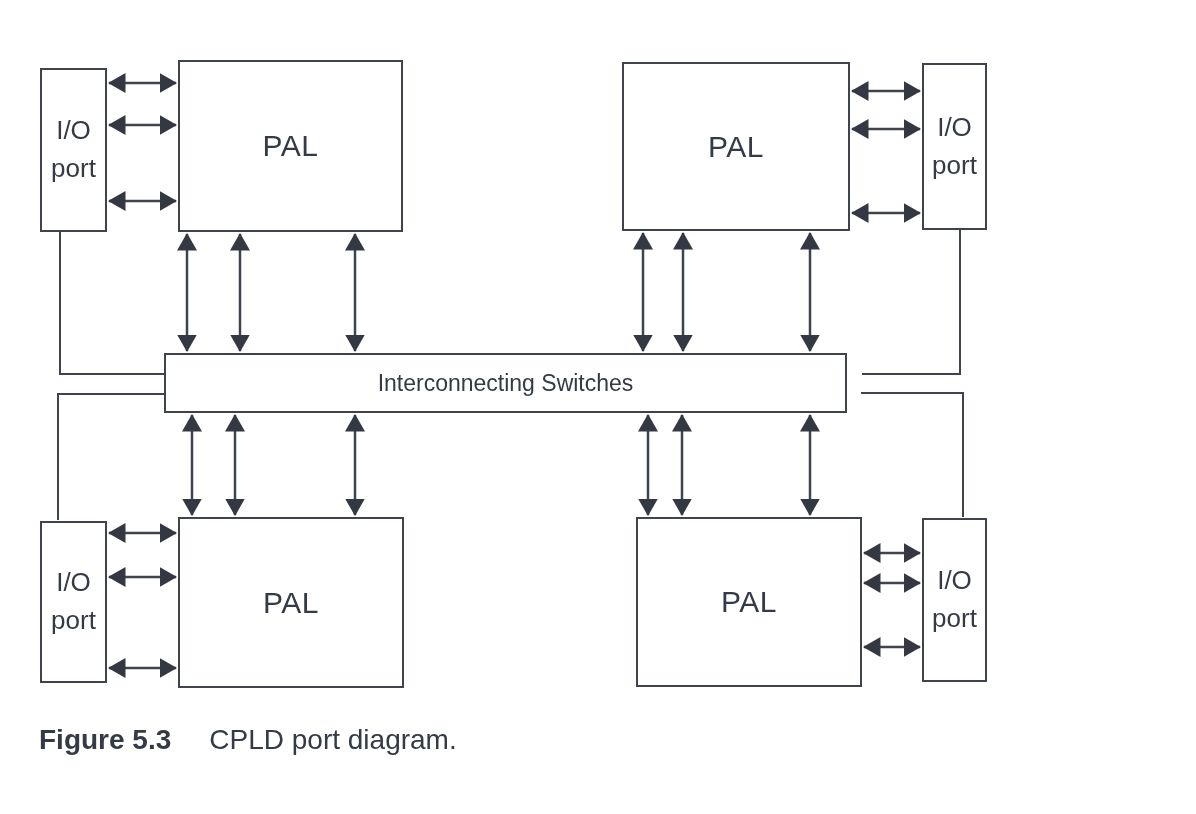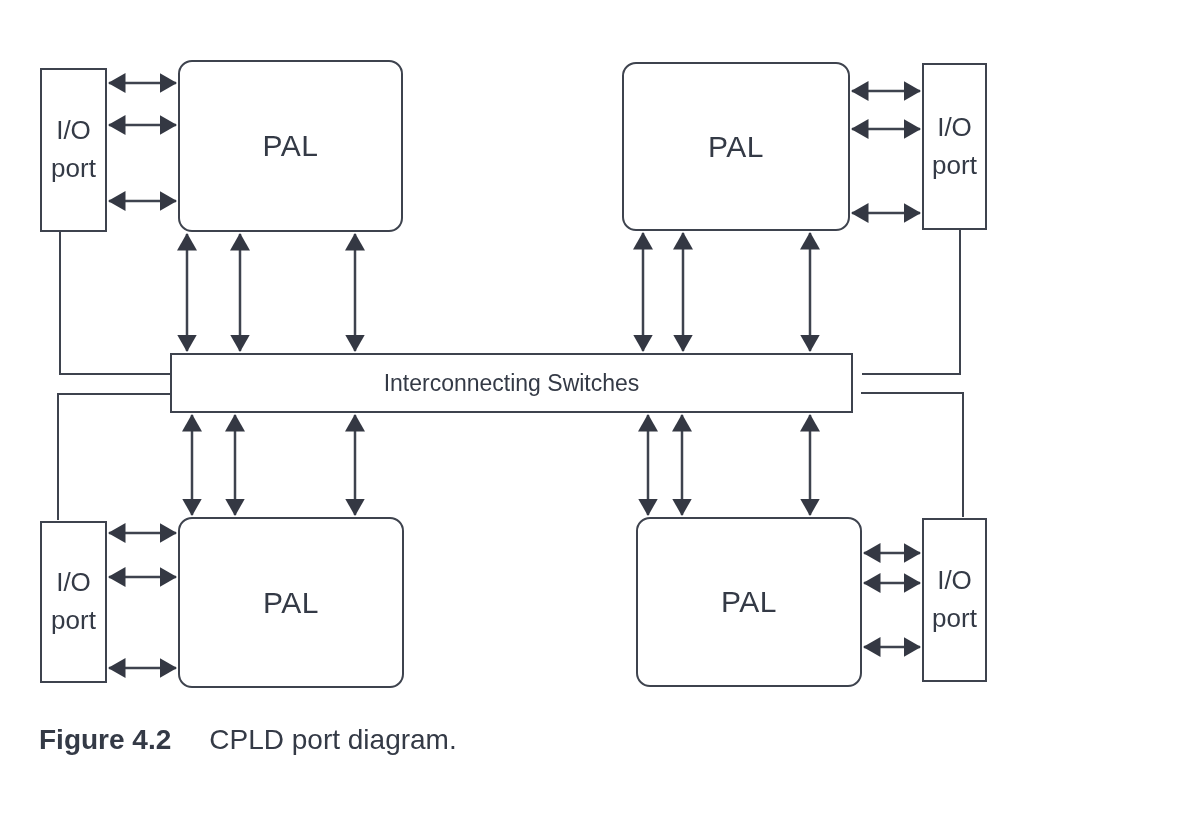--- a/index.html
+++ b/index.html
@@ -22,21 +22,21 @@
     position:absolute;
     box-sizing:border-box;
     border:2px solid var(--line);
     background:#fff;
     display:flex;
     align-items:center;
     justify-content:center;
     text-align:center;
     color:var(--text);
   }
-  .pal{font-size:30px;letter-spacing:0.5px;border-radius:14px;}
+  .pal{font-size:30px;letter-spacing:0.5px;}
   .io{font-size:26px;line-height:1.45;padding:0 2px;}
   .switches{font-size:23px;}
   .caption{
     position:absolute;
     left:39px;top:724px;
     font-size:28px;
     white-space:nowrap;
     color:var(--text);
   }
   .caption .fig{font-weight:bold;}
@@ -106,37 +106,37 @@
   </div>
 
   <div class="box pal" style="left:622px;top:62px;width:228px;height:169px;">
     <span>PAL</span>
   </div>
 
   <div class="box io" style="left:922px;top:63px;width:65px;height:167px;">
     <span>I/O port</span>
   </div>
 
-  <div class="box switches" style="left:170px;top:353px;width:683px;height:60px;">
+  <div class="box switches" style="left:164px;top:353px;width:683px;height:60px;">
     <span>Interconnecting Switches</span>
   </div>
 
   <div class="box io" style="left:40px;top:521px;width:67px;height:162px;">
     <span>I/O port</span>
   </div>
 
   <div class="box pal" style="left:178px;top:517px;width:226px;height:171px;">
     <span>PAL</span>
   </div>
 
   <div class="box pal" style="left:636px;top:517px;width:226px;height:170px;">
     <span>PAL</span>
   </div>
 
   <div class="box io" style="left:922px;top:518px;width:65px;height:164px;">
     <span>I/O port</span>
   </div>
 
   <div class="caption">
-    <span class="fig">Figure 4.2</span><span class="txt">CPLD port diagram.</span>
+    <span class="fig">Figure 5.3</span><span class="txt">CPLD port diagram.</span>
   </div>
 
 </div>
 
 </body></html>

